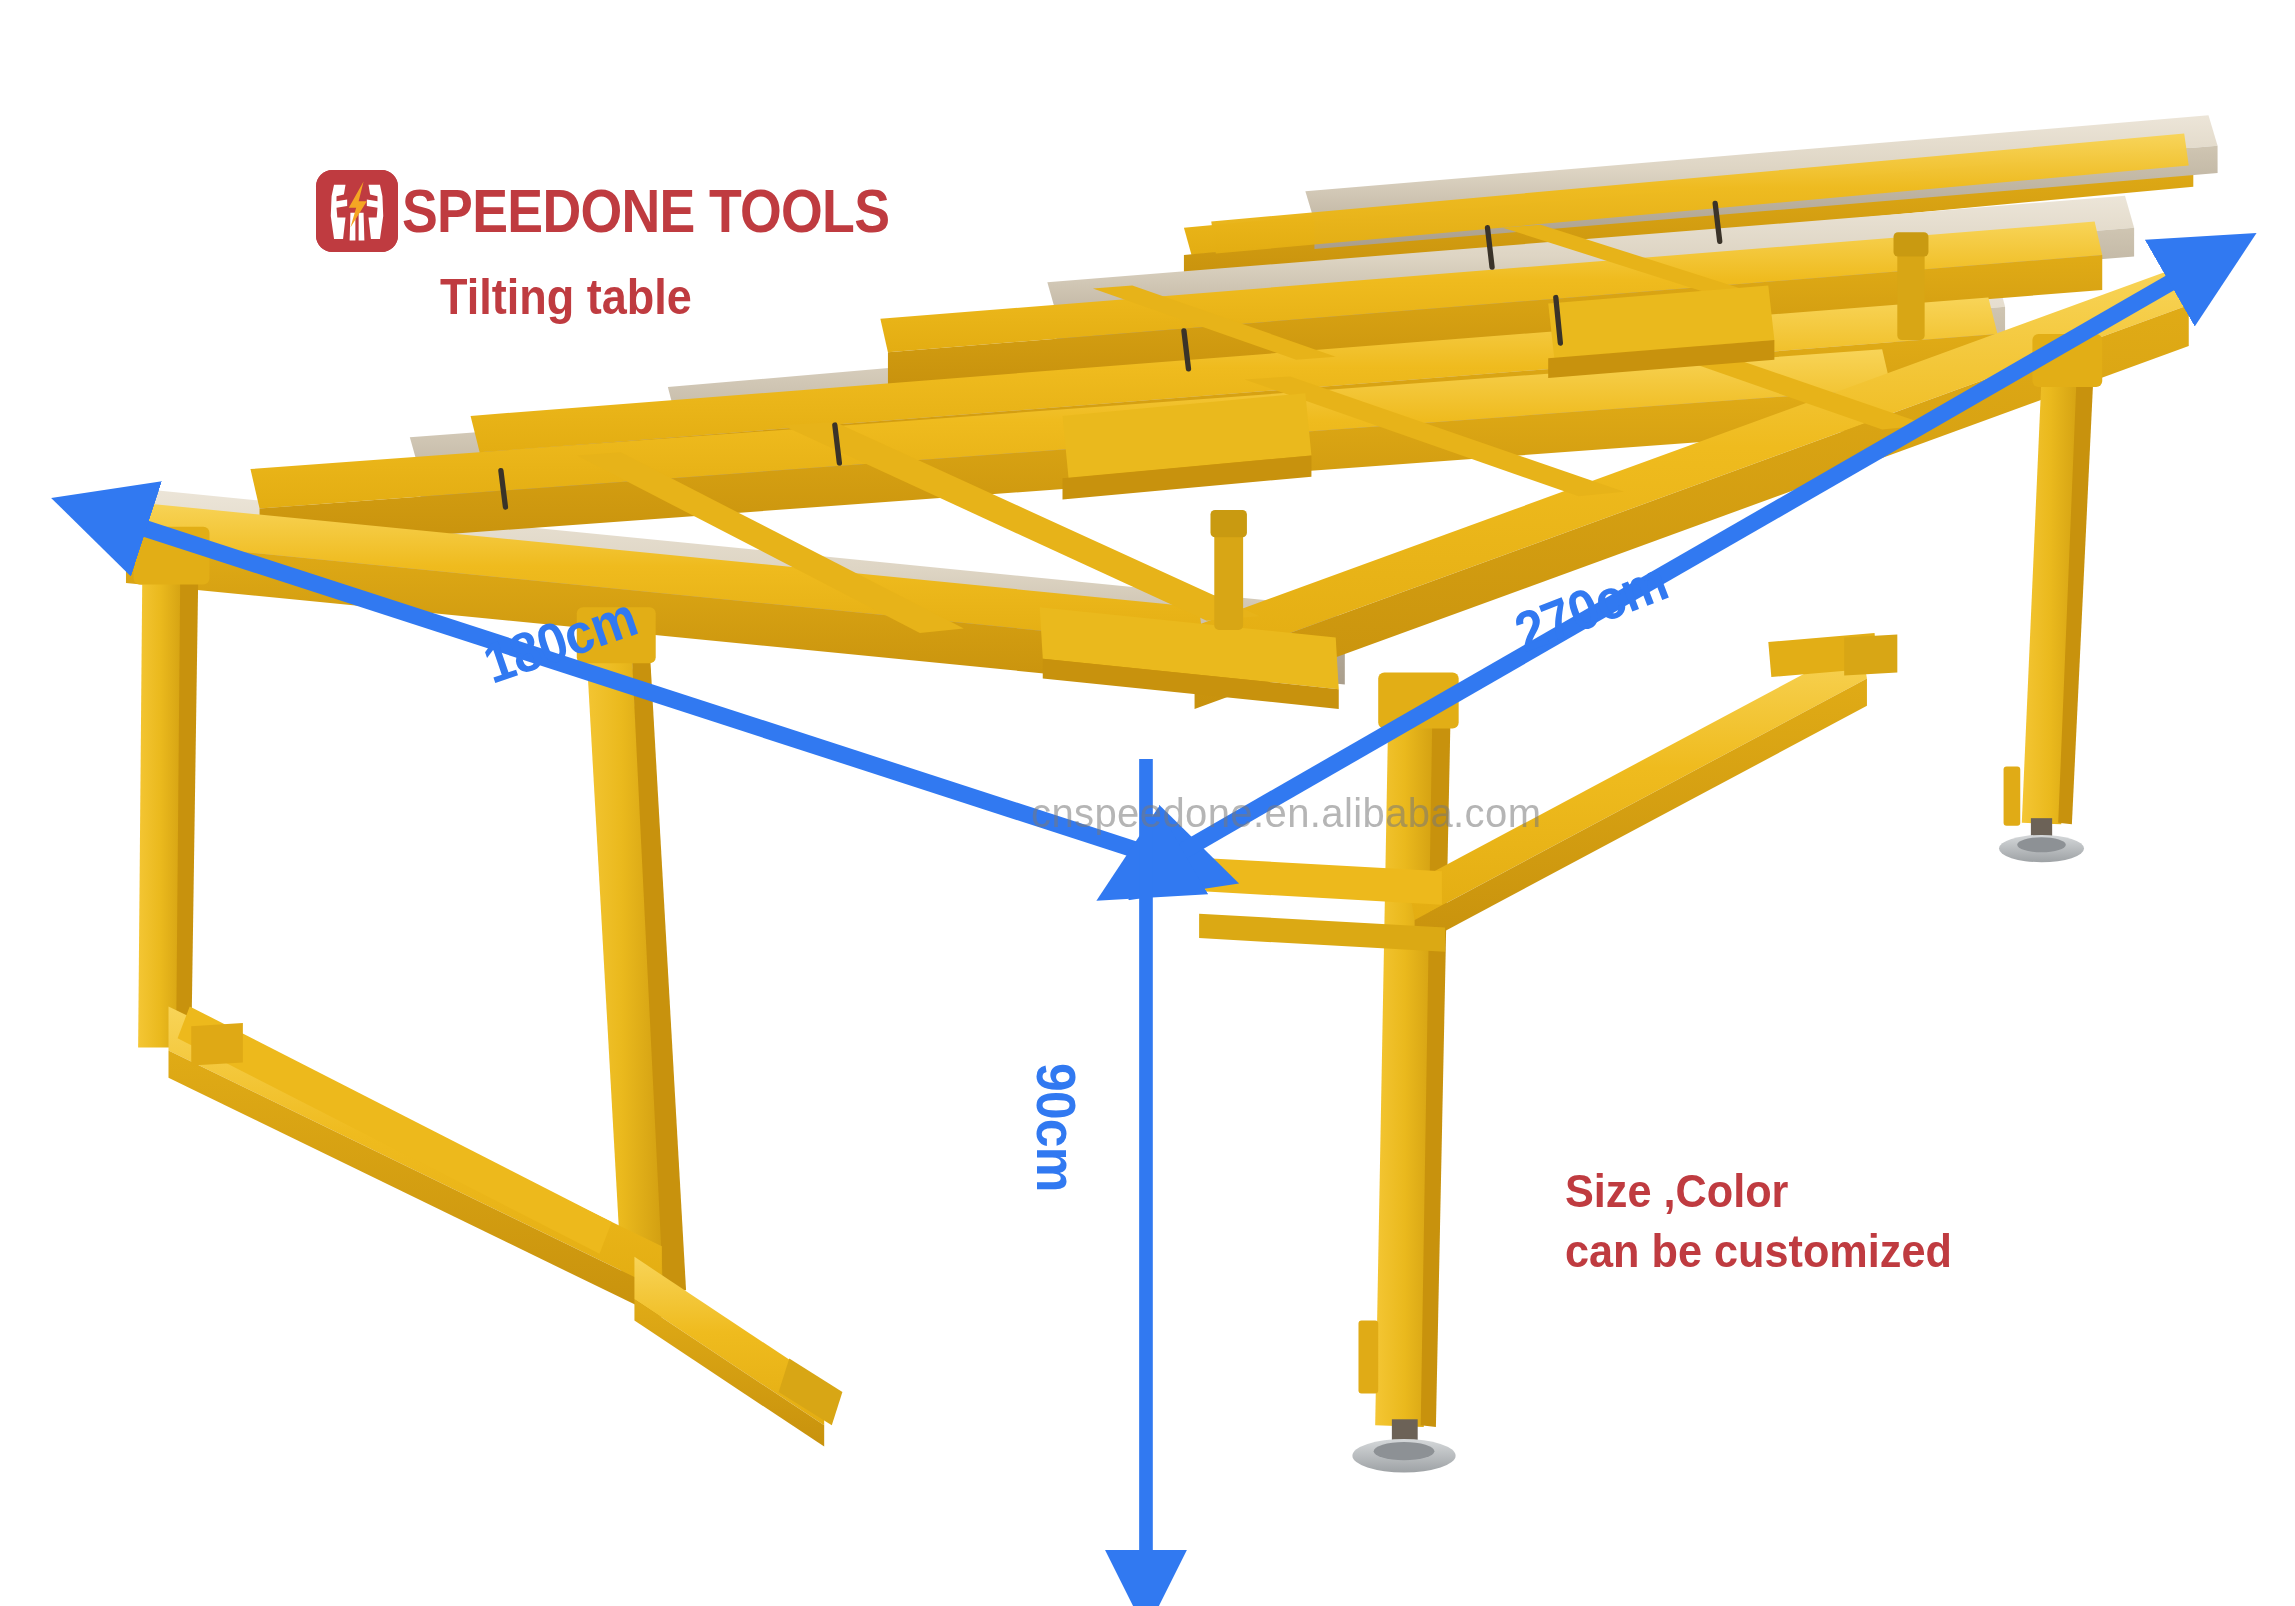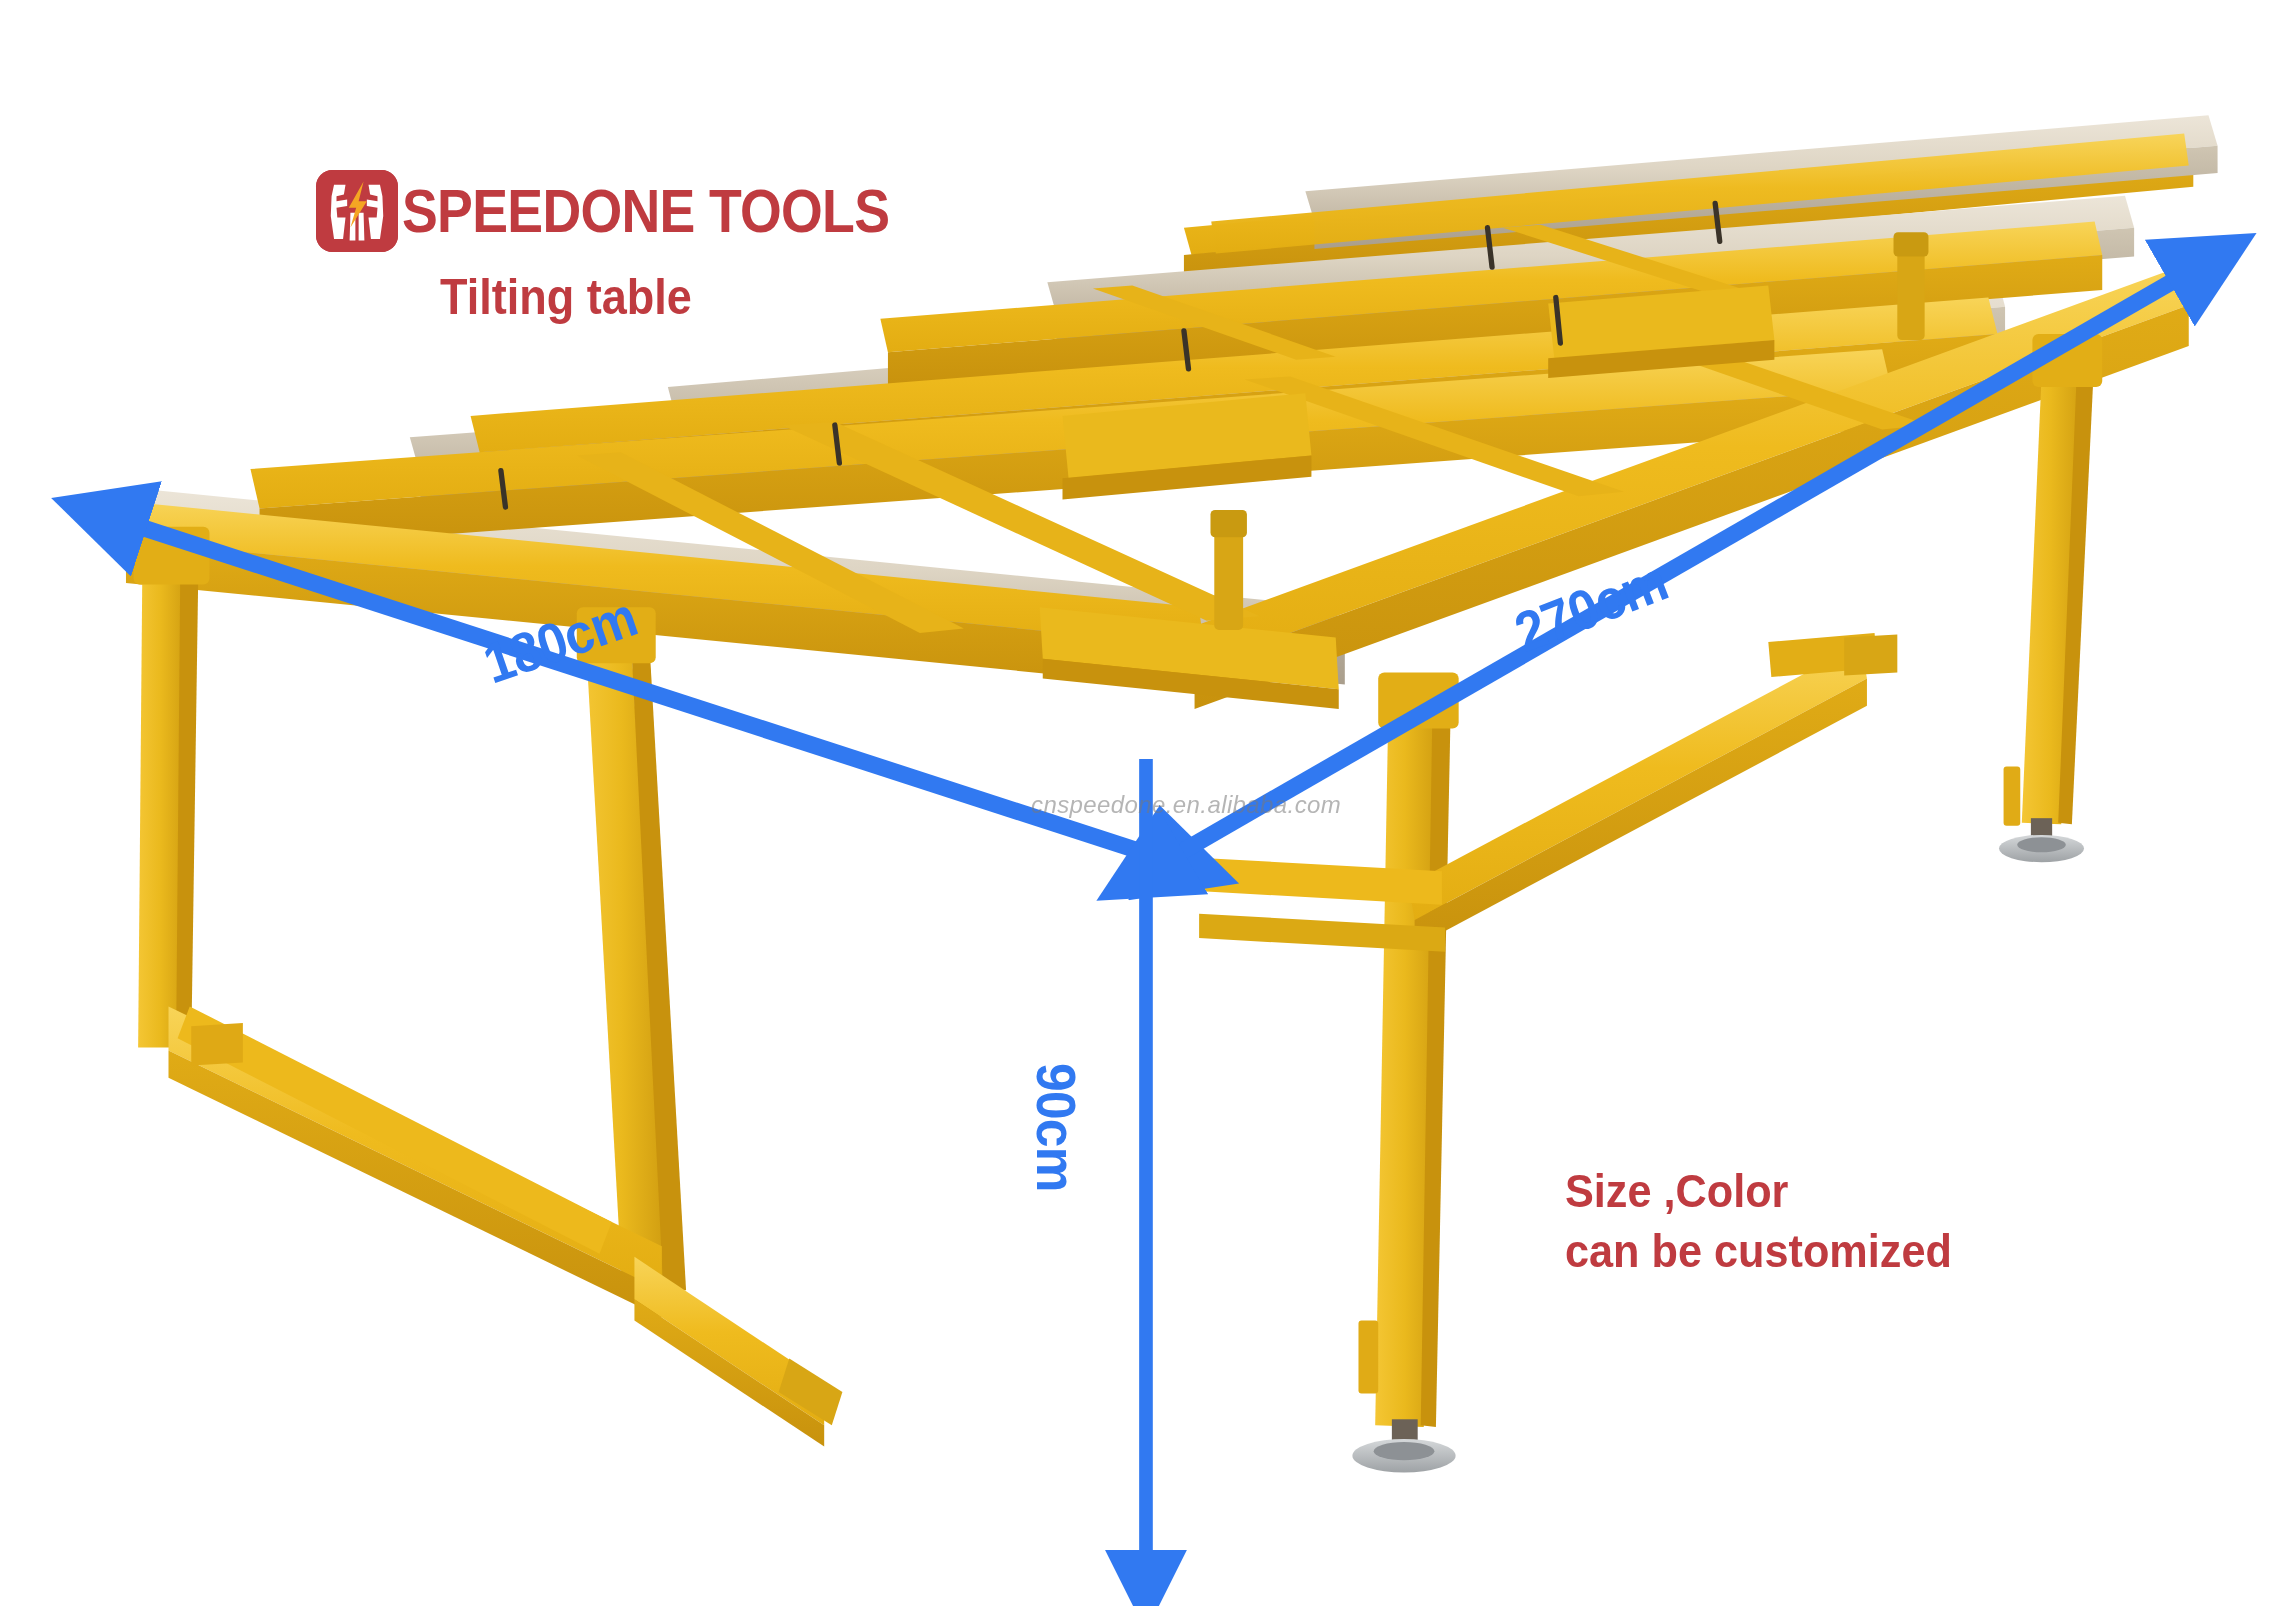--- a/index.html
+++ b/index.html
@@ -70,26 +70,25 @@
     line-height:1;
     letter-spacing:-0.8px;
   }
   #dim-width{  left:486px;  top:638px;  transform:rotate(-19deg) scaleX(0.92); transform-origin:left center;}
   #dim-length{ left:1518px; top:607px;  transform:rotate(-21deg) scaleX(0.92); transform-origin:left center;}
   #dim-height{ left:1084px; top:1063px; transform:rotate(90deg) scaleX(0.92);  transform-origin:left top;}
   
   #watermark{
     position:absolute;
     left:1031px; top:791px;
-    font-size:24px;
+    font-size:40px;
     color:rgba(120,120,120,.55);
     white-space:nowrap;
     letter-spacing:0.4px;
     pointer-events:none;
-    font-style:italic;
   }
   svg.overlay{position:absolute;left:0;top:0;width:2295px;height:1606px;}
 </style>
 </head>
 <body>
 
 <div id="stage" style="background: rgb(255, 255, 255);">
 
   <svg class="overlay" viewBox="0 0 3024 2116" preserveAspectRatio="none">
     <defs>

